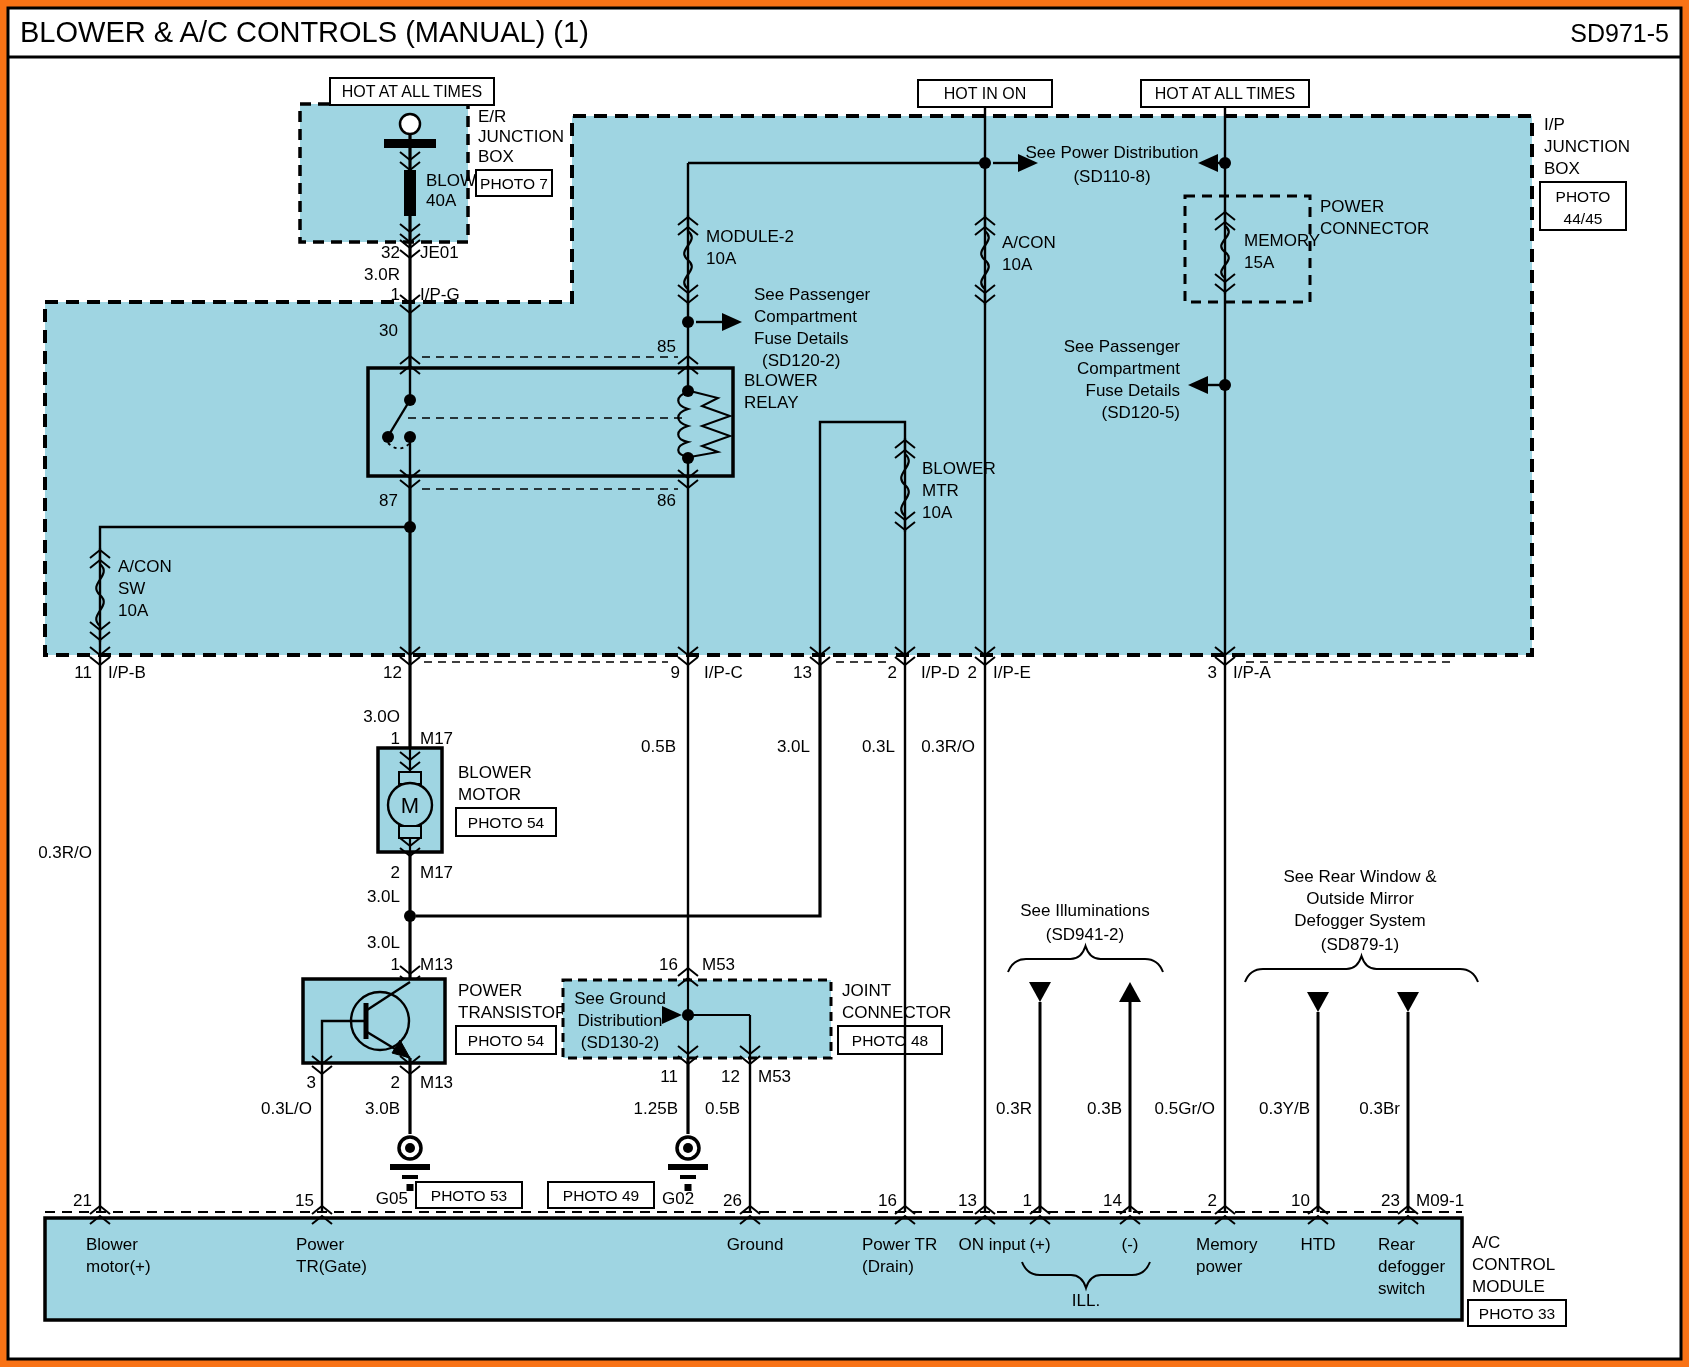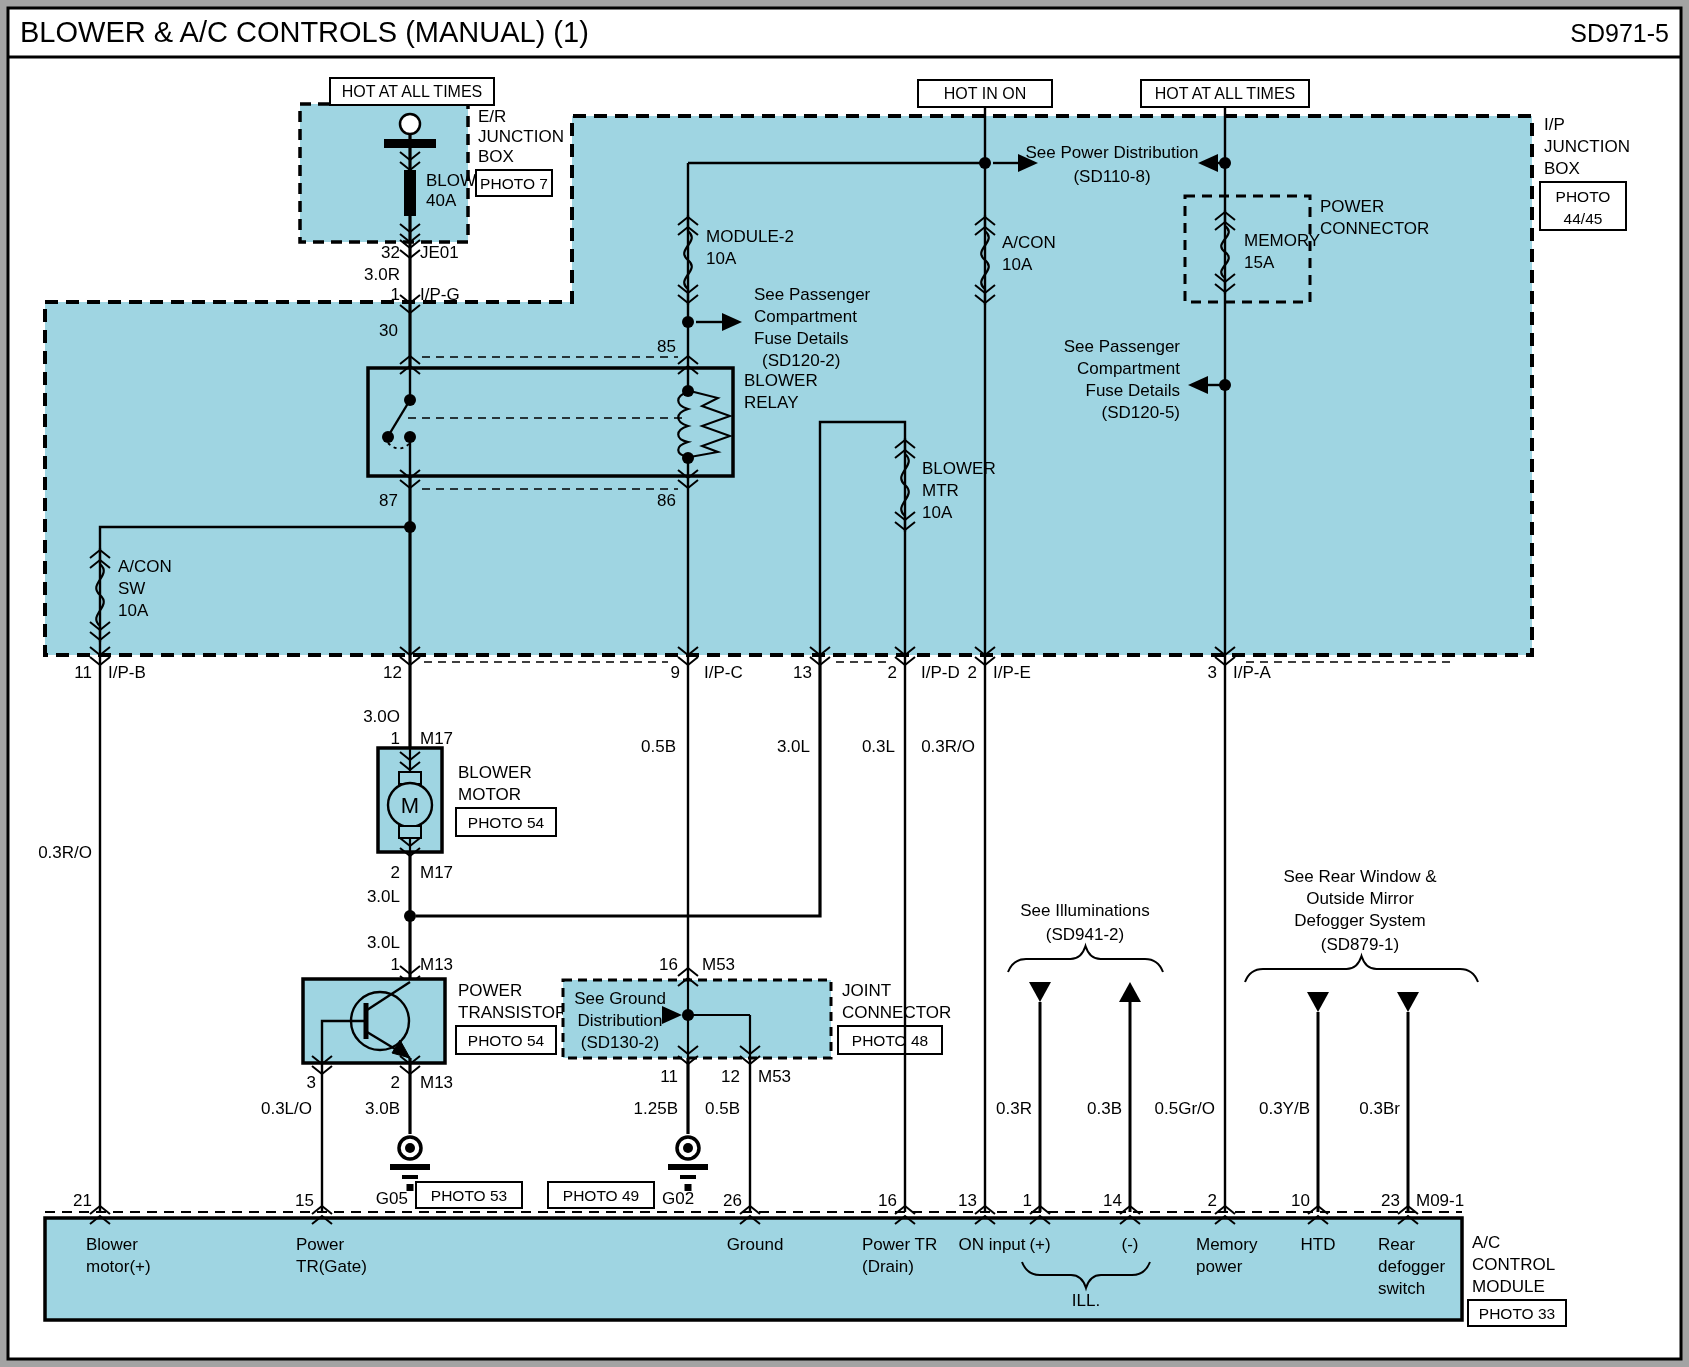--- a/index.html
+++ b/index.html
@@ -1,16 +1,16 @@
 <!DOCTYPE html>
 <html><head>
 <meta charset="utf-8">
 <style>
   html,body{margin:0;padding:0;background:#fff;}
-  .page{position:relative;width:1689px;height:1367px;background:#a3a3a3;overflow:hidden;}
+  .page{position:relative;width:1689px;height:1367px;background:#f97316;overflow:hidden;}
   svg{position:absolute;left:0;top:0;}
   svg text{font-family:"Liberation Sans","DejaVu Sans",sans-serif;fill:#000;}
 </style>
 </head>
 <body>
 
 <div class="page">
   <svg id="diagram" width="1689" height="1367" viewBox="0 0 1689 1367">
       <rect x="8" y="8" width="1673" height="1351" fill="#ffffff" stroke="#000" stroke-width="3"></rect>
       <polyline points="8,57 1681,57" fill="none" stroke="#000" stroke-width="3"></polyline>

